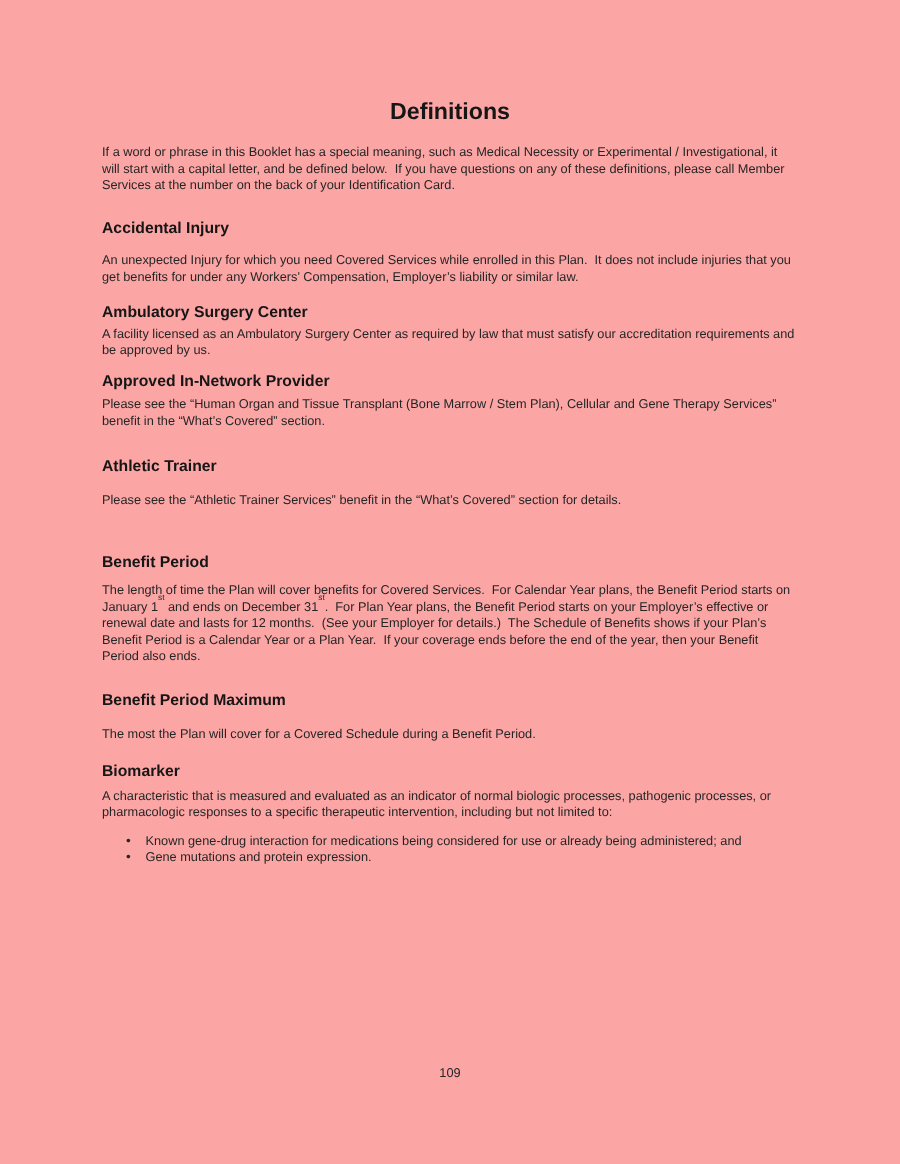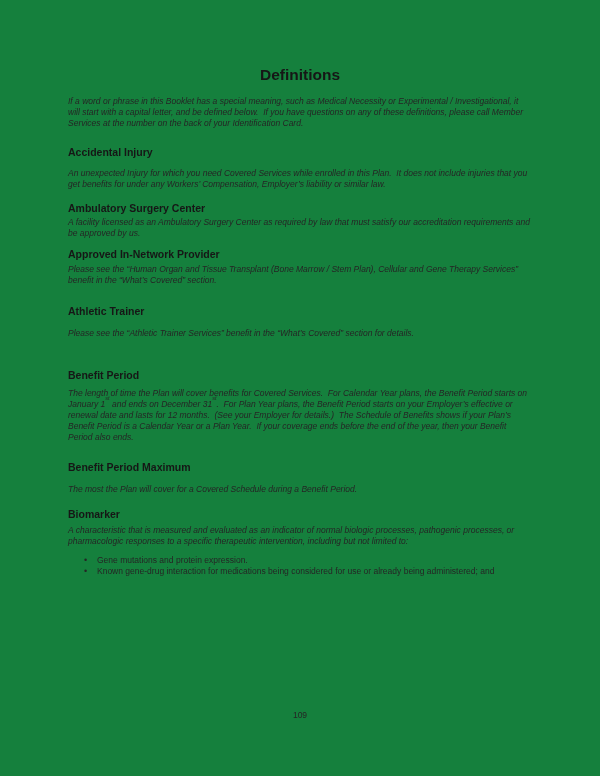--- a/index.html
+++ b/index.html
@@ -1,20 +1,20 @@
 <!DOCTYPE html>
 <html><head>
 <meta charset="utf-8">
 <style>
   html, body { margin: 0; padding: 0; background: #ffffff; }
   .page {
     position: relative;
     width: 600px;
     height: 776px;
-    background: #15803d;
+    background: #fca5a5;
     font-family: "Liberation Sans", sans-serif;
     color: #1f1f1f;
     overflow: hidden;
   }
   .content {
     position: absolute;
     left: 68px;
     top: 66px;
     width: 464px;
   }
@@ -25,21 +25,20 @@
     text-align: center;
     font-weight: bold;
     color: #161616;
   }
   p.body-text {
     font-size: 8.5px;
     line-height: 11px;
     margin: 0;
     white-space: pre-wrap;
     color: #252525;
-    font-style: italic;
   }
   p.intro { margin-top: 12px; }
   h2.sec-head {
     font-size: 10.5px;
     line-height: 12px;
     margin: 0;
     font-weight: bold;
     color: #161616;
   }
   sup.ord {
@@ -124,21 +123,21 @@
 
     <section class="s7">
       <h2 class="sec-head">Benefit Period Maximum</h2>
       <p class="body-text">The most the Plan will cover for a Covered Schedule during a Benefit Period.</p>
     </section>
 
     <section class="s8">
       <h2 class="sec-head">Biomarker</h2>
       <p class="body-text">A characteristic that is measured and evaluated as an indicator of normal biologic processes, pathogenic processes, or pharmacologic responses to a specific therapeutic intervention, including but not limited to:</p>
       <ul class="bullets">
+        <li>Known gene-drug interaction for medications being considered for use or already being administered; and</li>
         <li>Gene mutations and protein expression.</li>
-        <li>Known gene-drug interaction for medications being considered for use or already being administered; and</li>
       </ul>
     </section>
 
   </div>
 
   <div class="page-number">109</div>
 </div>
 
 </body></html>

